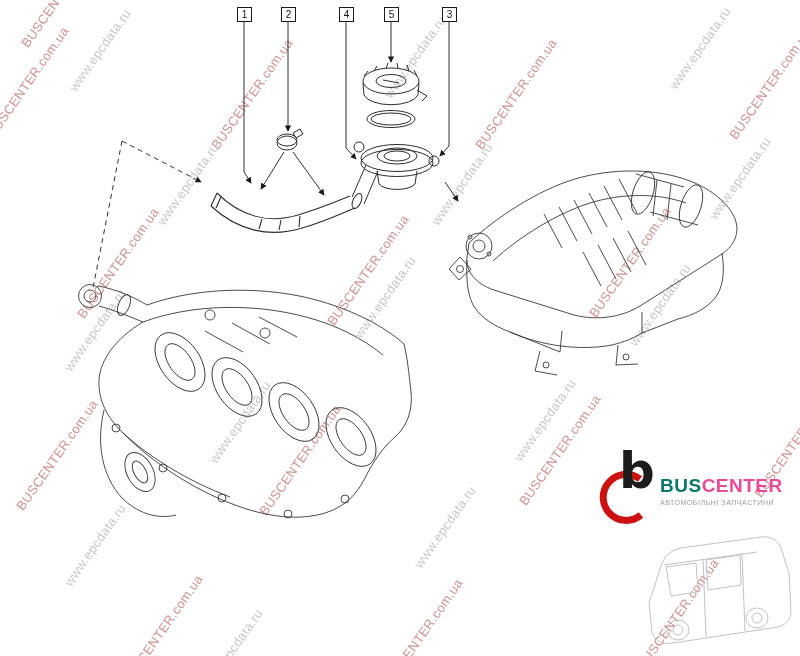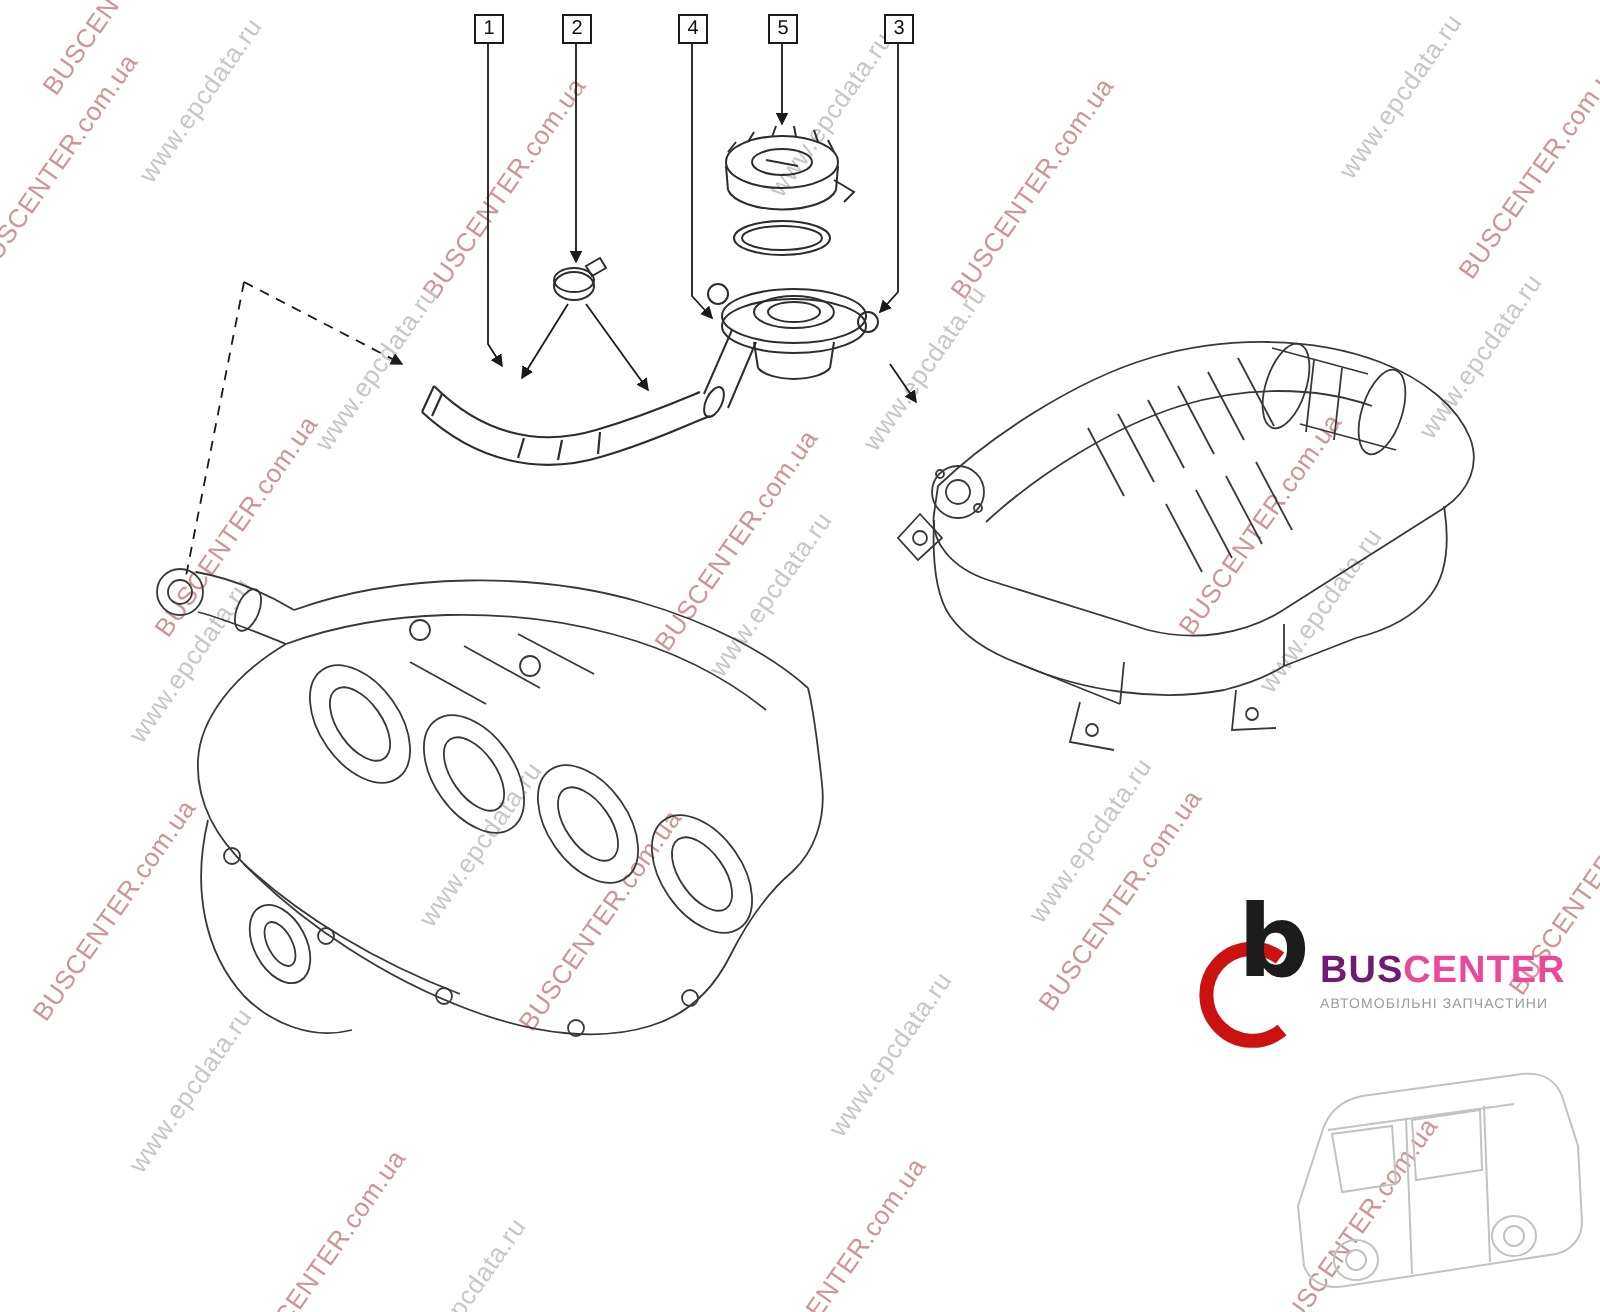--- a/index.html
+++ b/index.html
@@ -19,21 +19,21 @@
              z-index:3; display:flex; align-items:center; justify-content:center;
              font-size:10px; color:#111; cursor:pointer; }
 
   
   #logo { position:absolute; left:592px; top:458px; width:206px; height:80px; z-index:3; }
   #logo-mark-svg { position:absolute; left:0; top:4px; }
   #logo-b { position:absolute; left:27px; top:-12px; font-size:50px; font-weight:bold;
             color:#1c1c1c; font-family:"DejaVu Sans", sans-serif; line-height:1; z-index:2; }
   #logo-text { position:absolute; left:68px; top:18px; }
   #brand-line { font-size:19px; font-weight:bold; letter-spacing:0.5px; line-height:1.1; }
-  .brand-dark { color:#701a75; }
+  .brand-dark { color:#0f766e; }
   .brand-red  { color:#ec4899; }
   #tagline { font-size:7px; color:#9a9a9a; letter-spacing:0.55px; margin-top:2px; }
 </style>
 </head>
 <body>
 
 <div id="canvas">
 
   <div id="watermark-layer">
       <span class="wm" style="left: 62px; top: -8px; color: rgb(207, 148, 148);">BUSCENTER.com.ua</span>

